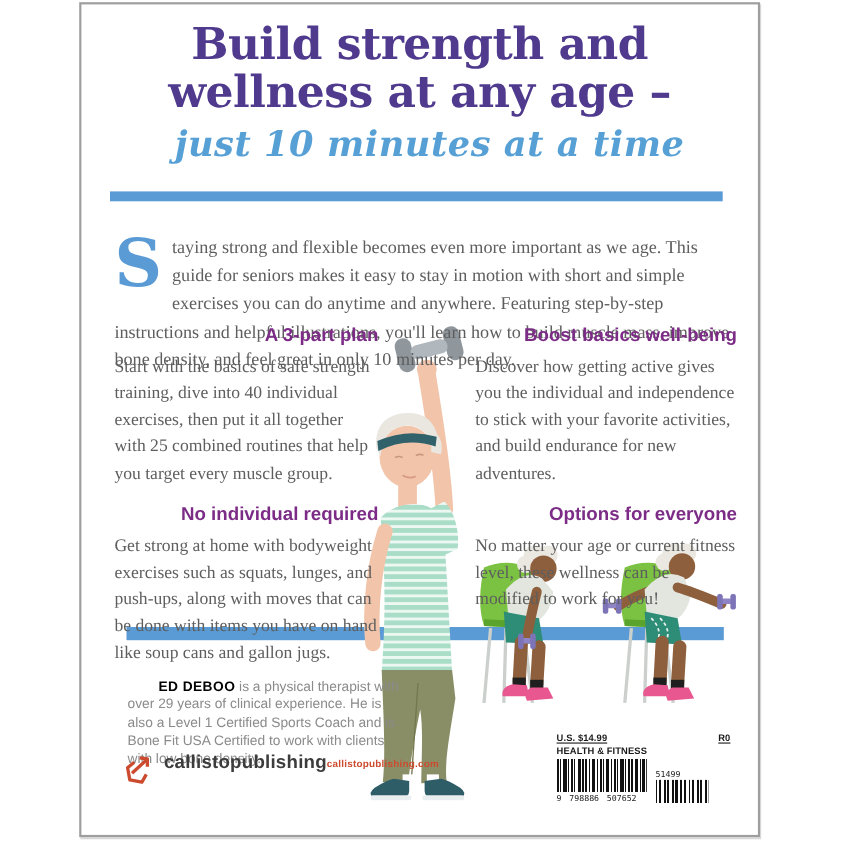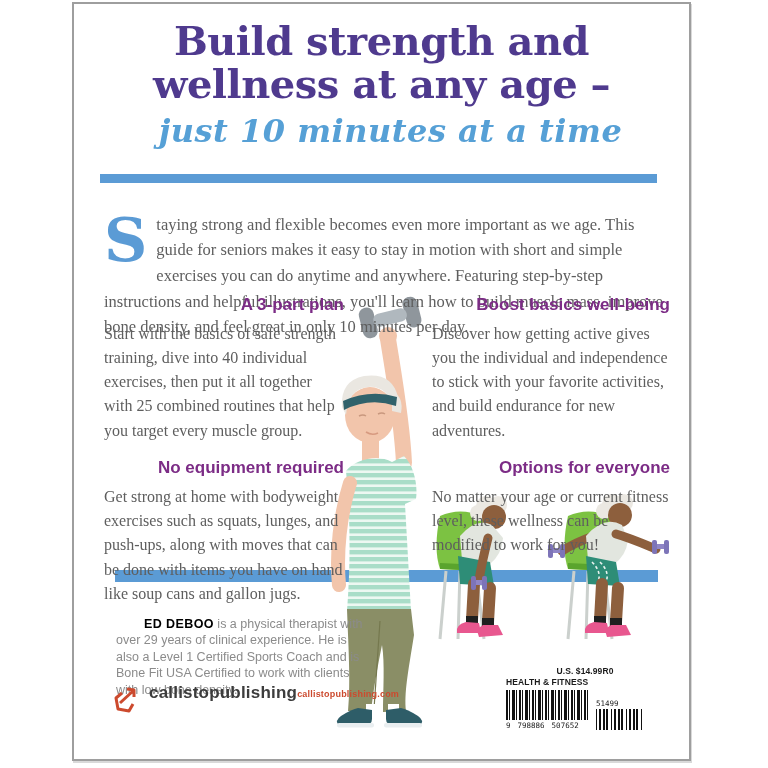--- a/index.html
+++ b/index.html
@@ -38,21 +38,21 @@
   .bio .name{font-weight:bold;color:#000000;letter-spacing:0.4px;margin-left:28px;}
   
   .logo{position:absolute;left:38px;top:681px;display:flex;align-items:flex-start;gap:7px;z-index:4;}
   .logo-text{display:flex;flex-direction:row;}
   .logo-name{font-family:"Liberation Sans",sans-serif;font-size:17px;font-weight:bold;
              color:#3c3c3c;line-height:0.95;letter-spacing:0.2px;}
   .logo-site{font-family:"Liberation Sans",sans-serif;font-size:9px;color:#cc4a2e;
              font-weight:bold;margin-top:4px;letter-spacing:0.2px;}
   
   .retail{position:absolute;left:432px;top:662px;width:158px;z-index:4;color:#1a1a1a;}
-  .retail-row{display:flex;justify-content:center;align-items:baseline;}
+  .retail-row{display:flex;justify-content:space-between;align-items:baseline;text-decoration:underline;}
   .price,.region,.category{font-family:"Liberation Sans",sans-serif;font-weight:bold;font-size:8.5px;
            letter-spacing:0.1px;line-height:1.25;}
   .codes{display:flex;align-items:flex-end;gap:8px;margin-top:3px;}
   .barcode-main{width:82px;}
   .bars-main{height:30px;background:
       repeating-linear-gradient(90deg,#111 0 2px,#fff 2px 3px,#111 3px 4px,#fff 4px 6px,#111 6px 9px,#fff 9px 10.5px,#111 10.5px 11.5px,#fff 11.5px 13px);}
   .digits{display:flex;gap:7px;font-family:"DejaVu Sans Mono",monospace;font-size:7.5px;
           margin-top:1px;justify-content:flex-start;color:#1a1a1a;}
   .barcode-supp{width:48px;}
   .supp-num{font-family:"DejaVu Sans Mono",monospace;font-size:7.5px;text-align:left;margin-bottom:1px;}
@@ -74,21 +74,21 @@
     <div class="rule"></div>
 
     <p class="intro"><span class="dropcap">S</span><span>taying strong and flexible becomes even more important as we age. This guide for seniors makes it easy to stay in motion with short and simple exercises you can do anytime and anywhere. Featuring step-by-step instructions and helpful illustrations, you'll learn how to build muscle mass, improve bone density, and feel great in only 10 minutes per day.</span></p>
 
     <div class="col col-left">
       <div class="sec">
         <h3>A 3-part plan</h3>
         <p>Start with the basics of safe strength training, dive into 40 individual exercises, then put it all together with 25 combined routines that help you target every muscle group.</p>
       </div>
       <div class="sec">
-        <h3>No equipment required</h3>
+        <h3>No individual required</h3>
         <p>Get strong at home with bodyweight exercises such as squats, lunges, and push-ups, along with moves that can be done with items you have on hand like soup cans and gallon jugs.</p>
       </div>
     </div>
 
     <div class="col col-right">
       <div class="sec">
         <h3>Boost basics well-being</h3>
         <p>Discover how getting active gives you the individual and independence to stick with your favorite activities, and build endurance for new adventures.</p>
       </div>
       <div class="sec">

